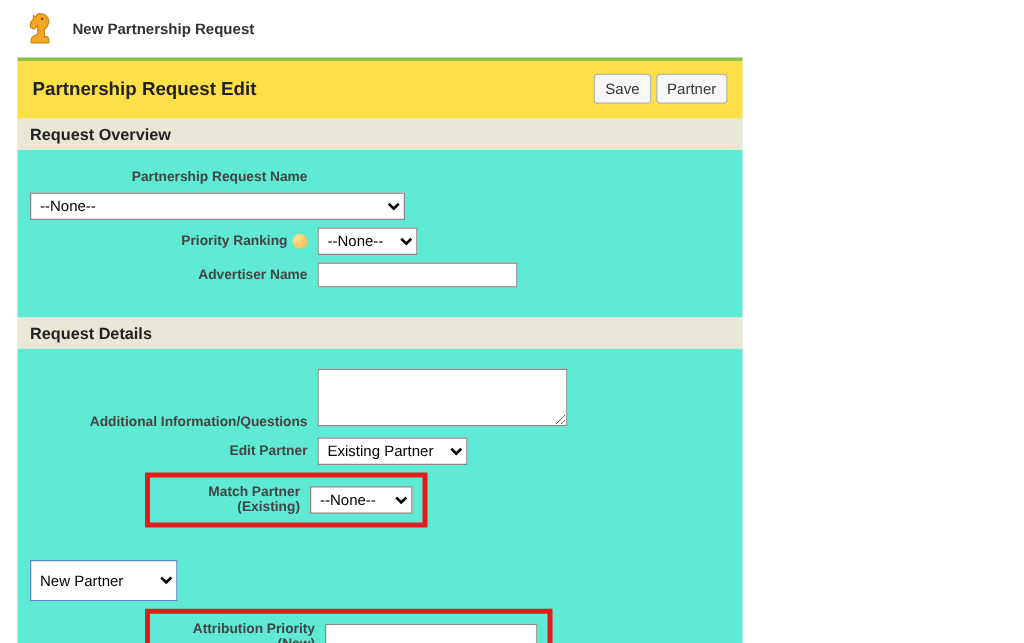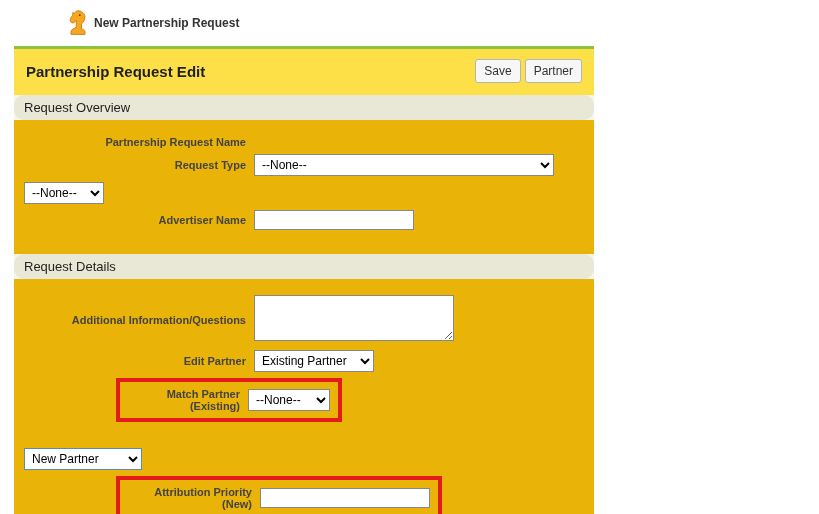--- a/index.html
+++ b/index.html
@@ -9,22 +9,21 @@
     font-family: Arial, Helvetica, sans-serif;
     font-size: 12px;
     color: #333;
     background: #fff;
     width: 819px;
   }
   .header {
     display: flex;
     align-items: center;
     padding: 8px 14px 8px 18px;
-    gap: 2px;
-    margin-left: 46px;
+    gap: 12px;
   }
   .header-title {
     font-size: 12px;
     color: #333;
     font-weight: bold;
   }
   .knight-icon {
     width: 28px;
     height: 30px;
     display: inline-block;
@@ -55,26 +54,25 @@
     border: 1px solid #b5b5b5;
     background: #f7f7f7;
     border-radius: 3px;
     cursor: pointer;
     color: #333;
   }
   .section-bar {
     background: #e9e8d6;
     padding: 5px 10px;
     font-size: 13px;
-    font-weight: normal;
+    font-weight: bold;
     color: #222;
-    border-radius: 10px;
   }
   .section-body {
-    background: #eab308;
+    background: #5eead4;
     padding: 10px 10px 18px 10px;
   }
   .row {
     display: flex;
     align-items: center;
     margin: 6px 0;
   }
   .label-col {
     width: 230px;
     text-align: right;
@@ -94,21 +92,21 @@
     border: 1px solid #888;
     background: #fff;
     padding: 1px 3px;
   }
   .sel-wide { width: 300px; height: 22px; }
   .sel-small { width: 80px; height: 22px; }
   .input-med { width: 160px; height: 20px; }
   .textarea-med { width: 200px; height: 46px; resize: both; }
   .sel-mp { width: 120px; height: 22px; }
   .sel-none-sm { width: 82px; height: 22px; }
-  .sel-ap { width: 118px; height: 22px; border: 1px solid #5a89c7; }
+  .sel-ap { width: 118px; height: 33px; border: 1px solid #5a89c7; }
   .input-apn { width: 170px; height: 20px; border: 1px solid #5a89c7; }
   .help-icon {
     width: 12px; height: 12px; border-radius: 50%;
     background: radial-gradient(circle at 30% 30%, #ffe29a, #f5b63f);
     display: inline-block;
   }
   .highlight-box {
     border: 4px solid #e31b1b;
     padding: 6px 8px;
     display: flex;
@@ -143,45 +141,48 @@
     </div>
   </div>
 
   <div class="section-bar">Request Overview</div>
   <div class="section-body">
     <div class="row">
       <div class="label-col">Partnership Request Name</div>
       <div class="input-col"></div>
     </div>
     <div class="row">
-      <div class="label-col">Request Type</div>
       <div class="input-col">
         <select class="sel-wide">
           <option>--None--</option>
         </select>
       </div>
     </div>
     <div class="row">
+      <div class="label-col">
+        <span>Priority Ranking</span>
+        <span class="help-icon"></span>
+      </div>
       <div class="input-col">
         <select class="sel-small">
           <option>--None--</option>
         </select>
       </div>
     </div>
     <div class="row">
       <div class="label-col">Advertiser Name</div>
       <div class="input-col">
         <input type="text" class="input-med" value="" style="">
       </div>
     </div>
   </div>
 
   <div class="section-bar">Request Details</div>
   <div class="section-body">
-    <div class="row" style="align-items:center;">
+    <div class="row" style="align-items:flex-end;">
       <div class="label-col">Additional Information/Questions</div>
       <div class="input-col">
         <textarea class="textarea-med" style=""></textarea>
       </div>
     </div>
     <div class="row">
       <div class="label-col">Edit Partner</div>
       <div class="input-col">
         <select class="sel-mp">
           <option>Existing Partner</option>

